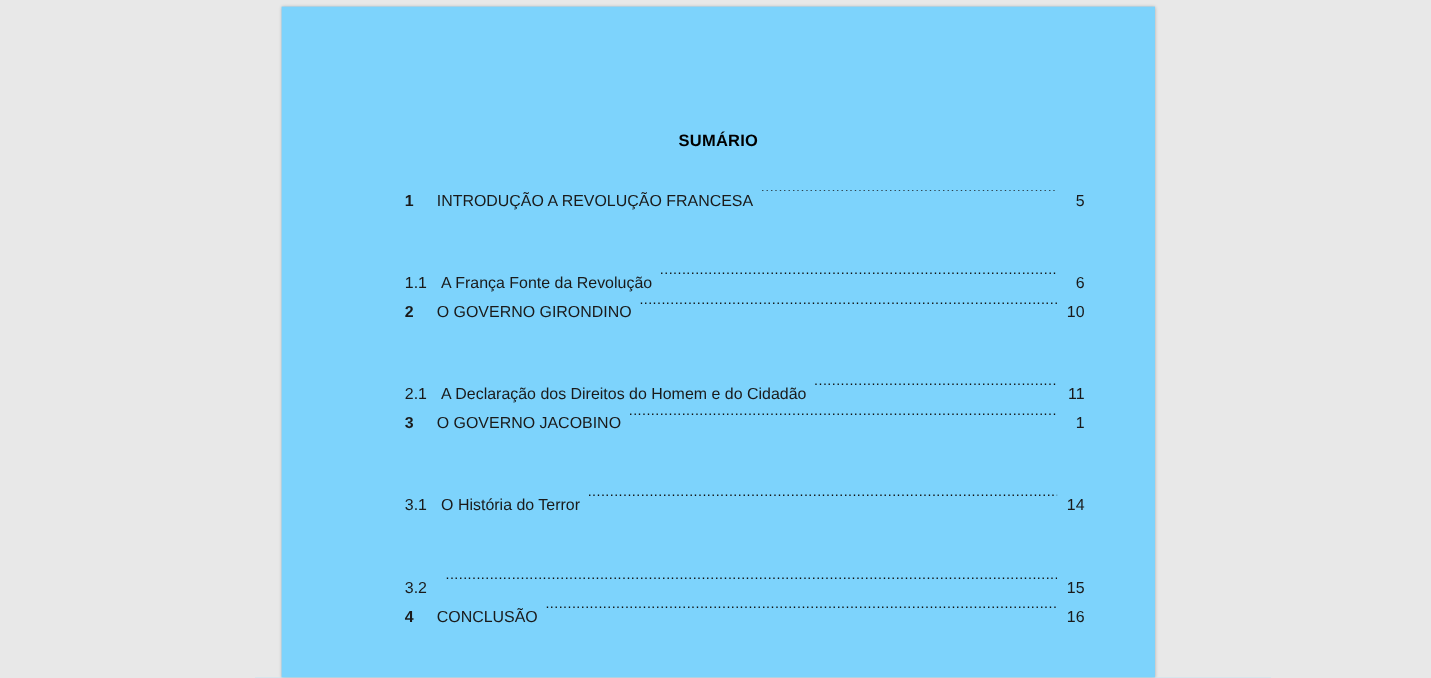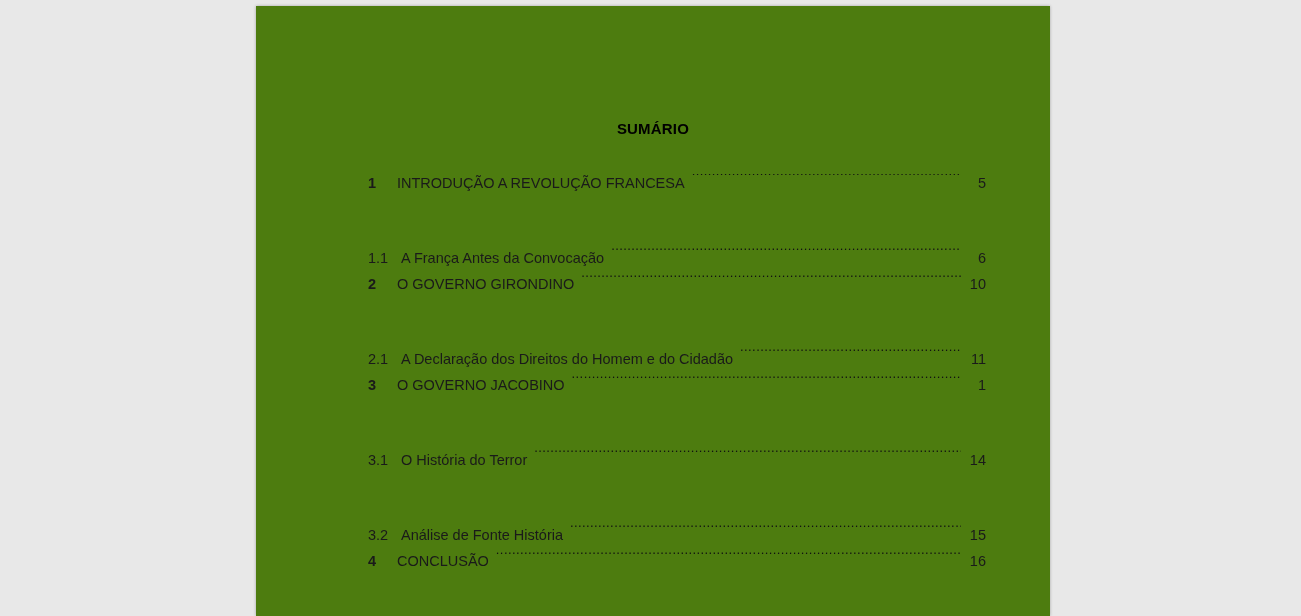--- a/index.html
+++ b/index.html
@@ -15,21 +15,21 @@
     position: relative;
     width: 1301px;
     height: 616px;
   }
   .page {
     position: absolute;
     left: 256px;
     top: 6px;
     width: 794px;
     height: 610px;
-    background: #4d7c0f;
+    background: #7dd3fc;
     box-shadow: 0 0 3px rgba(0,0,0,0.28);
   }
   .doc-title {
     text-align: center;
     font-weight: bold;
     font-size: 15px;
     color: #000;
     margin-top: 114px;
     letter-spacing: 0.2px;
   }
@@ -90,21 +90,21 @@
     <div class="doc-title">SUMÁRIO</div>
     <div class="toc">
         <div class="toc-row lvl1">
           <span class="toc-num">1</span>
           <span class="toc-label">INTRODUÇÃO A REVOLUÇÃO FRANCESA</span>
           <span class="toc-dots"></span>
           <span class="toc-page">5</span>
         </div>
         <div class="toc-row lvl2">
           <span class="toc-num">1.1</span>
-          <span class="toc-label">A França Antes da Convocação</span>
+          <span class="toc-label">A França Fonte da Revolução</span>
           <span class="toc-dots"></span>
           <span class="toc-page">6</span>
         </div>
         <div class="toc-row lvl1">
           <span class="toc-num">2</span>
           <span class="toc-label">O GOVERNO GIRONDINO</span>
           <span class="toc-dots"></span>
           <span class="toc-page">10</span>
         </div>
         <div class="toc-row lvl2">
@@ -120,21 +120,20 @@
           <span class="toc-page">1</span>
         </div>
         <div class="toc-row lvl2">
           <span class="toc-num">3.1</span>
           <span class="toc-label">O História do Terror</span>
           <span class="toc-dots"></span>
           <span class="toc-page">14</span>
         </div>
         <div class="toc-row lvl2">
           <span class="toc-num">3.2</span>
-          <span class="toc-label">Análise de Fonte História</span>
           <span class="toc-dots"></span>
           <span class="toc-page">15</span>
         </div>
         <div class="toc-row lvl1">
           <span class="toc-num">4</span>
           <span class="toc-label">CONCLUSÃO</span>
           <span class="toc-dots"></span>
           <span class="toc-page">16</span>
         </div>
       </div>

